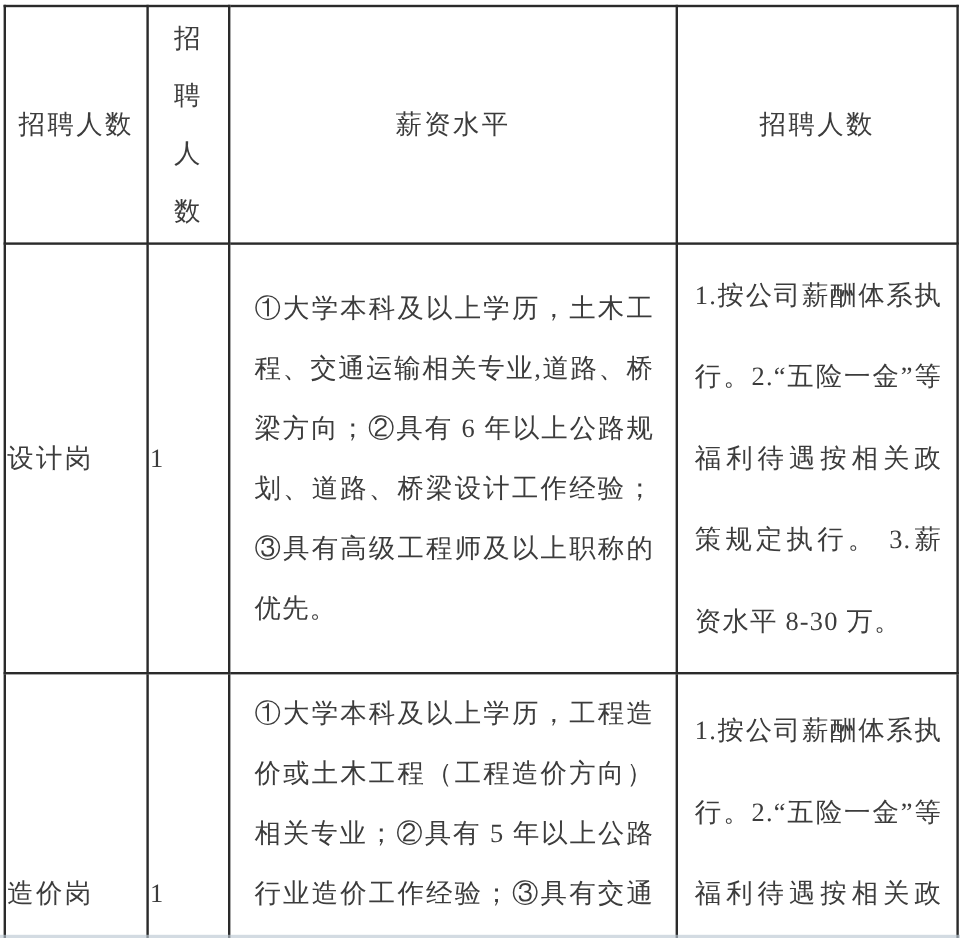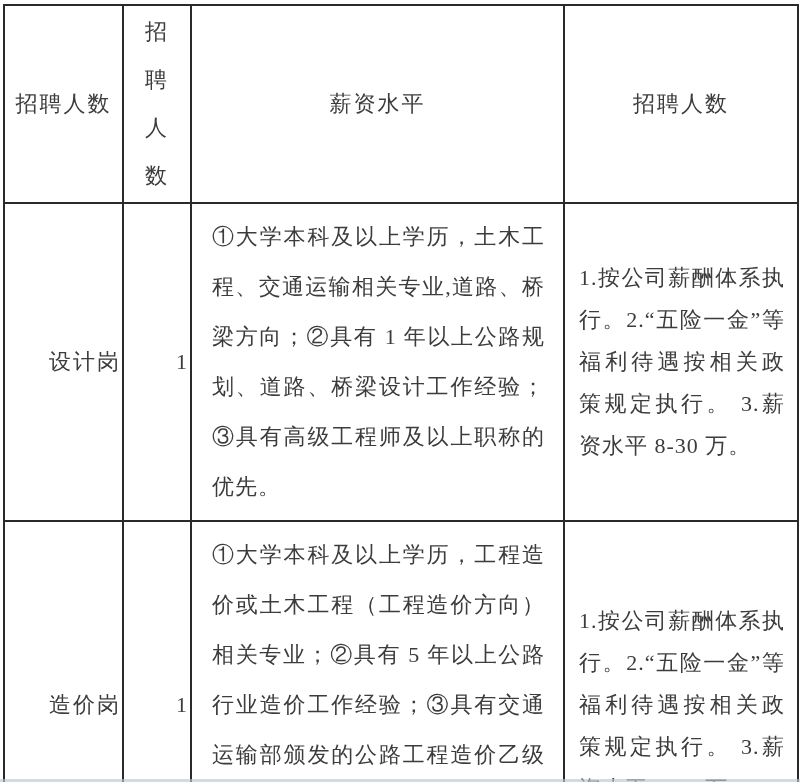--- a/index.html
+++ b/index.html
@@ -39,33 +39,33 @@
   tr.head-row th {
     text-align: center;
     line-height: 48px;
     letter-spacing: 2px;
     padding: 2px 10px;
   }
   
   tr.data-row-1 { height: 312px; }
   tr.data-row-2 { height: 352px; }
   td.cell-center {
-    text-align: right;
+    text-align: left;
     letter-spacing: 2px;
     font-family: Liberation Serif, serif;
   }
   td.cell-conditions {
     text-align: justify;
     line-height: 50px;
     padding: 8px 18px 8px 20px;
     letter-spacing: 1px;
   }
   td.cell-salary {
     text-align: justify;
-    line-height: 42px;
+    line-height: 68px;
     padding: 8px 12px 8px 14px;
     letter-spacing: 1px;
   }
   
   .bottom-divider {
     position: absolute;
     left: 0;
     right: 0;
     bottom: 0;
     height: 3px;
@@ -87,21 +87,21 @@
     <tbody>
       <tr class="head-row">
         <th>招聘人数</th>
         <th>招聘人数</th>
         <th>薪资水平</th>
         <th>招聘人数</th>
       </tr>
       <tr class="data-row-1">
         <td class="cell-center">设计岗</td>
         <td class="cell-center">1</td>
-        <td class="cell-conditions">①大学本科及以上学历，土木工程、交通运输相关专业,道路、桥梁方向；②具有 1 年以上公路规划、道路、桥梁设计工作经验；③具有高级工程师及以上职称的优先。</td>
+        <td class="cell-conditions">①大学本科及以上学历，土木工程、交通运输相关专业,道路、桥梁方向；②具有 6 年以上公路规划、道路、桥梁设计工作经验；③具有高级工程师及以上职称的优先。</td>
         <td class="cell-salary">1.按公司薪酬体系执行。2.“五险一金”等福利待遇按相关政策规定执行。 3.薪资水平 8-30 万。</td>
       </tr>
       <tr class="data-row-2">
         <td class="cell-center">造价岗</td>
         <td class="cell-center">1</td>
         <td class="cell-conditions">①大学本科及以上学历，工程造价或土木工程（工程造价方向）相关专业；②具有 5 年以上公路行业造价工作经验；③具有交通运输部颁发的公路工程造价乙级及以上资格证书或高级工程师及以上职称的优先。</td>
         <td class="cell-salary">1.按公司薪酬体系执行。2.“五险一金”等福利待遇按相关政策规定执行。 3.薪资水平 8-30 万。</td>
       </tr>
     </tbody>
   </table>

